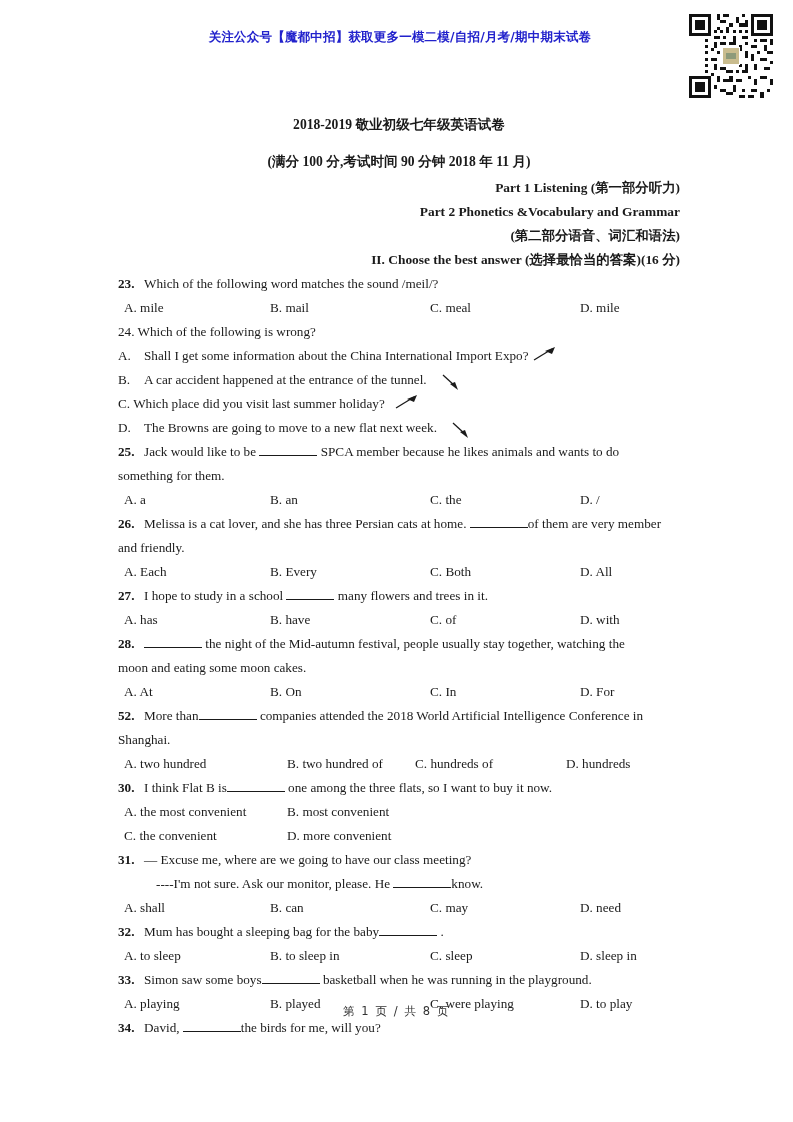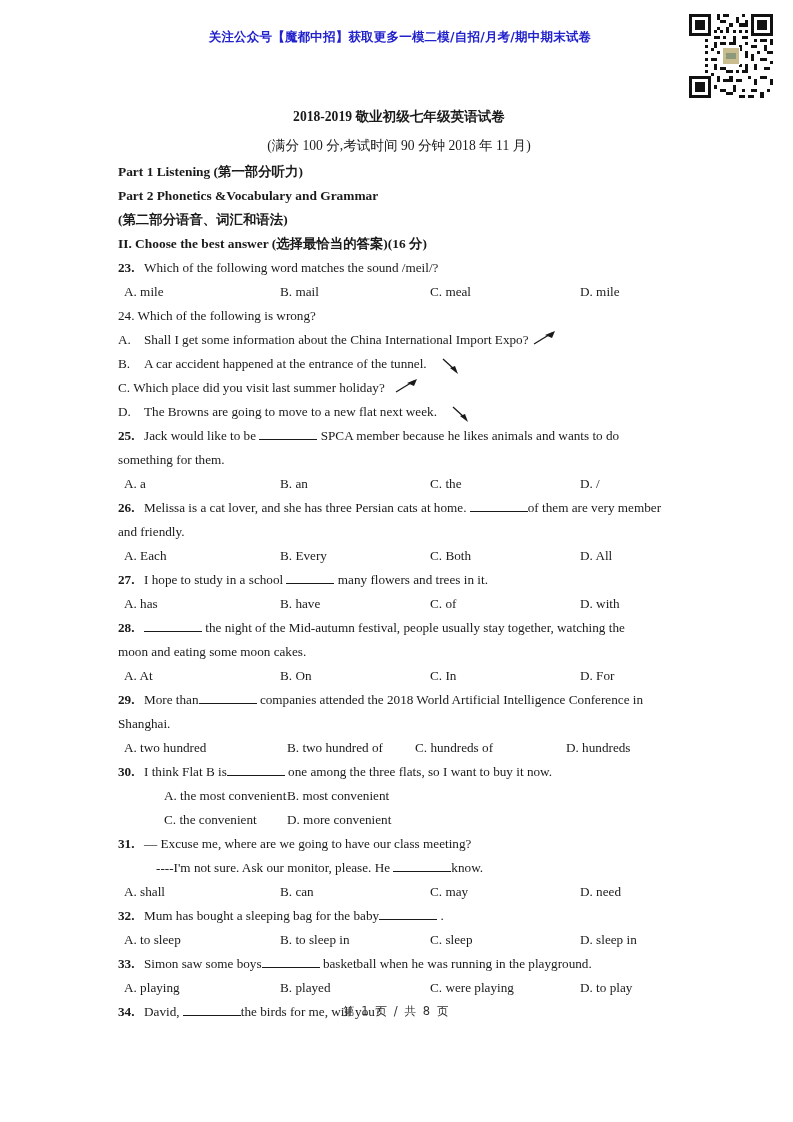--- a/index.html
+++ b/index.html
@@ -55,35 +55,35 @@
     width: 562px;
     font-size: 13.2px;
     line-height: 24px;
   }
 
   .doc-title {
     text-align: center;
     font-weight: bold;
     font-size: 13.6px;
     line-height: 25px;
-    margin: 4px;
+    margin: 12px;
   }
   .doc-subtitle {
     text-align: center;
-    font-weight: normal;
+    font-weight: bold;
     font-size: 13.6px;
     line-height: 25px;
     margin: 0 0 2px 0;
   }
   .section-head {
     font-weight: bold;
     font-size: 13.4px;
     line-height: 24px;
     margin: 0;
-    text-align: left;
+    text-align: right;
   }
 
   .q-line {
     margin: 0;
     line-height: 24px;
     text-align: justify;
     text-justify: inter-word;
   }
   .q-line.nojust { text-align: left; }
 
@@ -103,32 +103,32 @@
   
   .opts {
     position: relative;
     height: 24px;
     line-height: 24px;
     margin: 0;
     white-space: nowrap;
   }
   .opts .opt { position: absolute; top: 0; }
   .opts .opt.c1 { left: 6px; }
-  .opts .opt.c2 { left: 162px; }
+  .opts .opt.c2 { left: 152px; }
   .opts .opt.c3 { left: 312px; }
   .opts .opt.c4 { left: 462px; }
 
   
   .opts.var29 .opt.c1 { left: 6px; }
   .opts.var29 .opt.c2 { left: 169px; }
   .opts.var29 .opt.c3 { left: 297px; }
   .opts.var29 .opt.c4 { left: 448px; }
 
   
-  .opts.two .opt.c1 { left: 6px; margin-left: 40px; }
+  .opts.two .opt.c1 { left: 6px; }
   .opts.two .opt.c2 { left: 169px; }
 
   .opt-letter { display: inline-block; }
   .opt-letter.pad { min-width: 26px; }
 
   .indent-1 { padding-left: 38px; }
 
   
   .arrow {
     display: inline-block;
@@ -361,21 +361,21 @@
   </div>
   <div class="q-line nojust">moon and eating some moon cakes.</div>
   <div class="opts">
     <span class="opt c1">A.   At</span>
     <span class="opt c2">B. On</span>
     <span class="opt c3">C. In</span>
     <span class="opt c4">D.   For</span>
   </div>
 
   <div class="q-line nojust">
-    <span class="q-num">29.</span><span>More than</span><span class="blank w-lg"></span>
+    <span class="q-num">52.</span><span>More than</span><span class="blank w-lg"></span>
     <span>companies attended the 2018 World Artificial Intelligence Conference in</span>
   </div>
   <div class="q-line nojust">Shanghai.</div>
   <div class="opts var29">
     <span class="opt c1">A. two hundred</span>
     <span class="opt c2">B. two hundred of</span>
     <span class="opt c3">C. hundreds of</span>
     <span class="opt c4">D. hundreds</span>
   </div>
 

